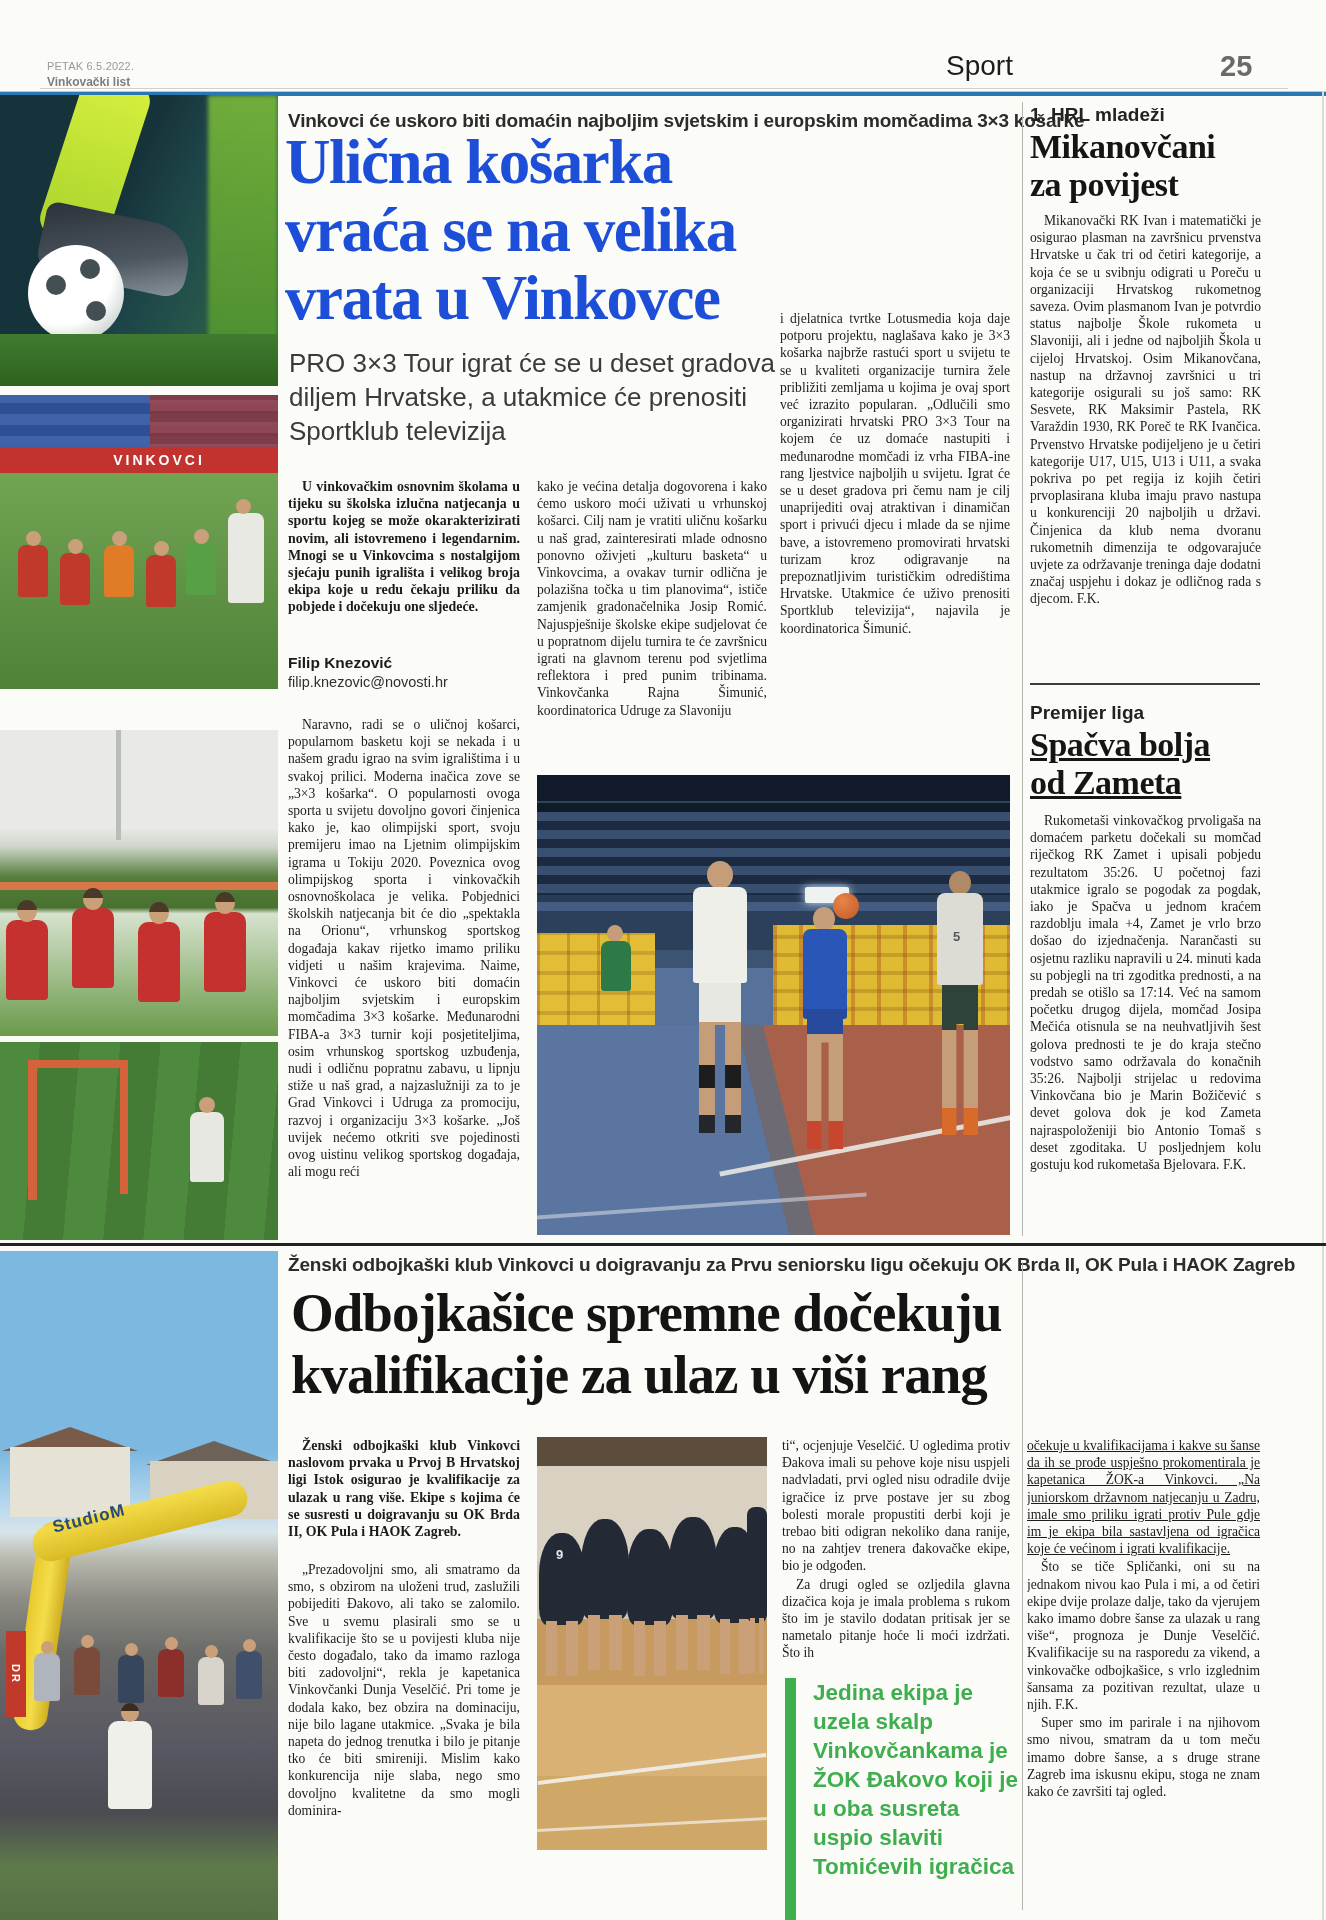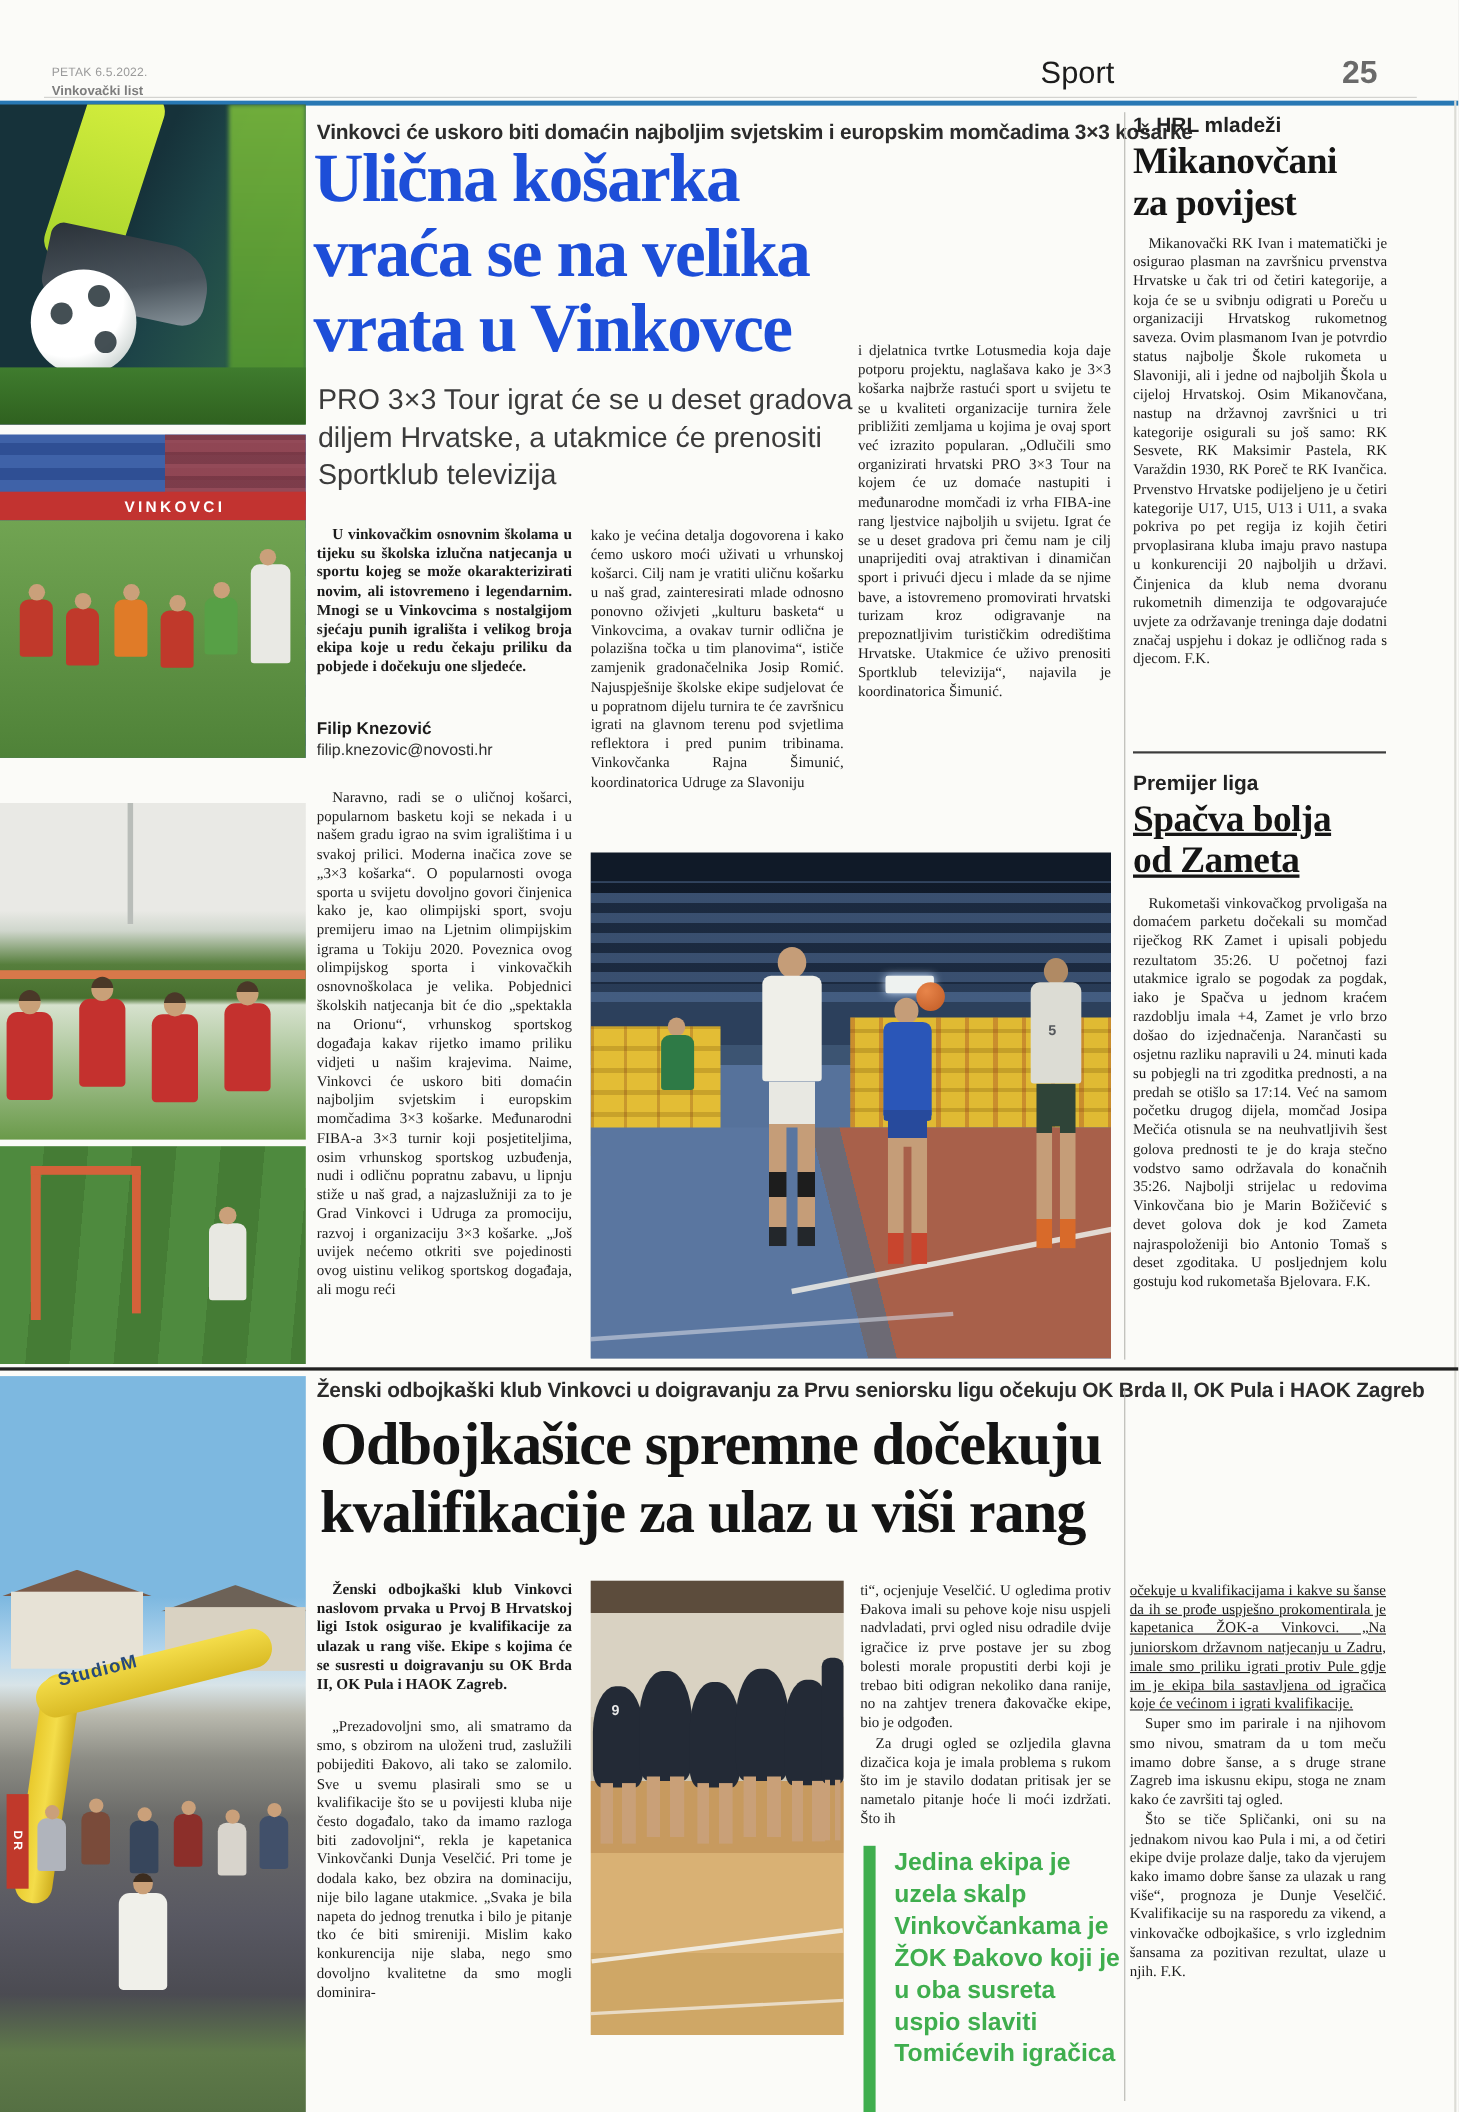--- a/index.html
+++ b/index.html
@@ -340,17 +340,17 @@
     <p>Za drugi ogled se ozljedila glavna dizačica koja je imala problema s rukom što im je stavilo dodatan pritisak jer se nametalo pitanje hoće li moći izdržati. Što ih</p>
   </div>
 
   <div class="abs sans pull-quote clip" style="left:785px;top:1678px;width:212px;height:242px;">
     <div class="pq-text">Jedina ekipa je uzela skalp Vinkovčankama je ŽOK Đakovo koji je u oba susreta uspio slaviti Tomićevih igračica</div>
   </div>
 
   <div class="abs v-rule-bottom"></div>
   <div class="abs body-col just clip" style="left:1027px;top:1437px;width:233px;height:478px;">
     <p style="text-indent:0;text-decoration:underline;">očekuje u kvalifikacijama i kakve su šanse da ih se prođe uspješno prokomentirala je kapetanica ŽOK-a Vinkovci. „Na juniorskom državnom natjecanju u Zadru, imale smo priliku igrati protiv Pule gdje im je ekipa bila sastavljena od igračica koje će većinom i igrati kvalifikacije.</p>
+    <p>Što se tiče Spličanki, oni su na jednakom nivou kao Pula i mi, a od četiri ekipe dvije prolaze dalje, tako da vjerujem kako imamo dobre šanse za ulazak u rang više“, prognoza je Dunje Veselčić. Kvalifikacije su na rasporedu za vikend, a vinkovačke odbojkašice, s vrlo izglednim šansama za pozitivan rezultat, ulaze u njih. F.K.</p>
     <p>Super smo im parirale i na njihovom smo nivou, smatram da u tom meču imamo dobre šanse, a s druge strane Zagreb ima iskusnu ekipu, stoga ne znam kako će završiti taj ogled.</p>
-    <p>Što se tiče Spličanki, oni su na jednakom nivou kao Pula i mi, a od četiri ekipe dvije prolaze dalje, tako da vjerujem kako imamo dobre šanse za ulazak u rang više“, prognoza je Dunje Veselčić. Kvalifikacije su na rasporedu za vikend, a vinkovačke odbojkašice, s vrlo izglednim šansama za pozitivan rezultat, ulaze u njih. F.K.</p>
   </div>
 
 </div>
 
 </body></html>

